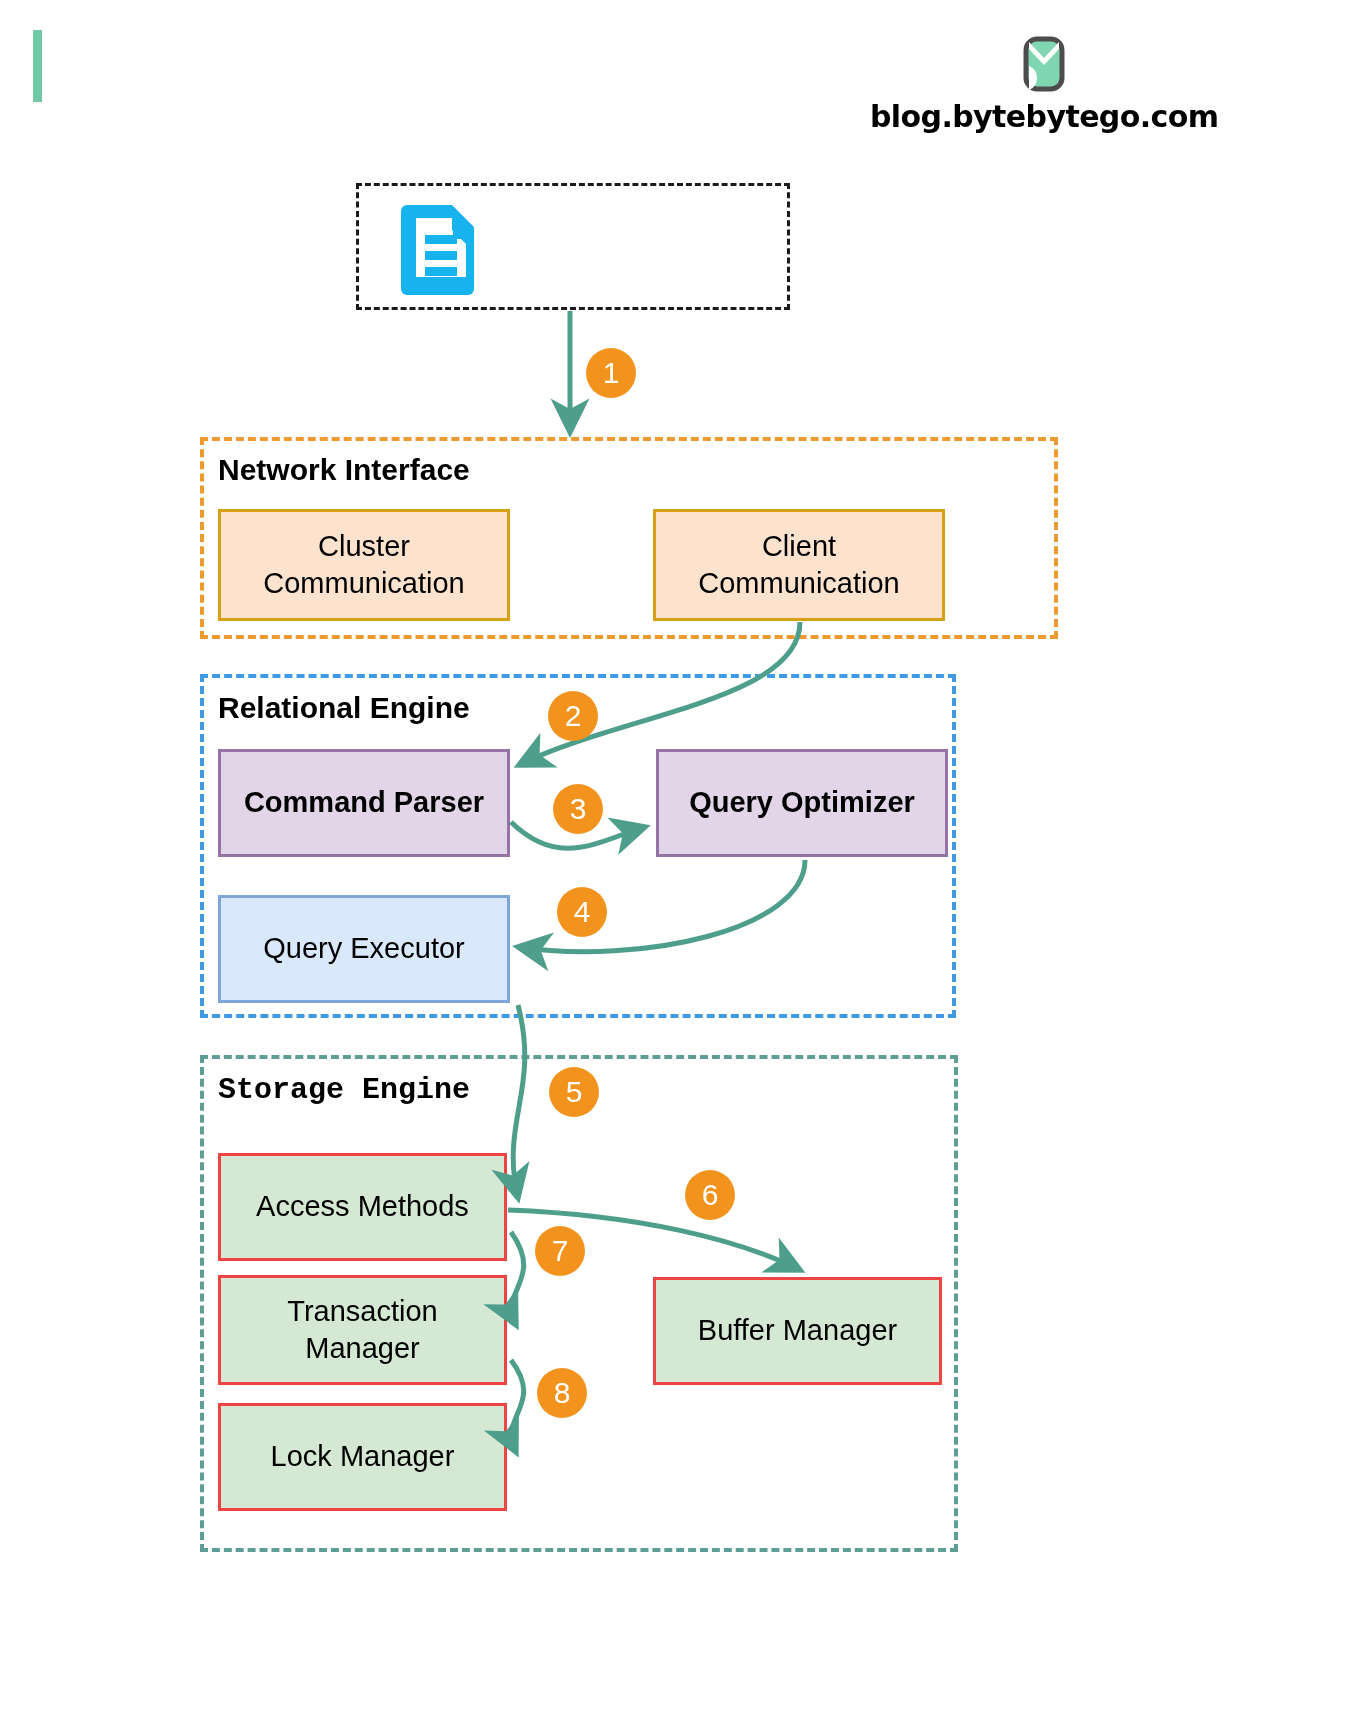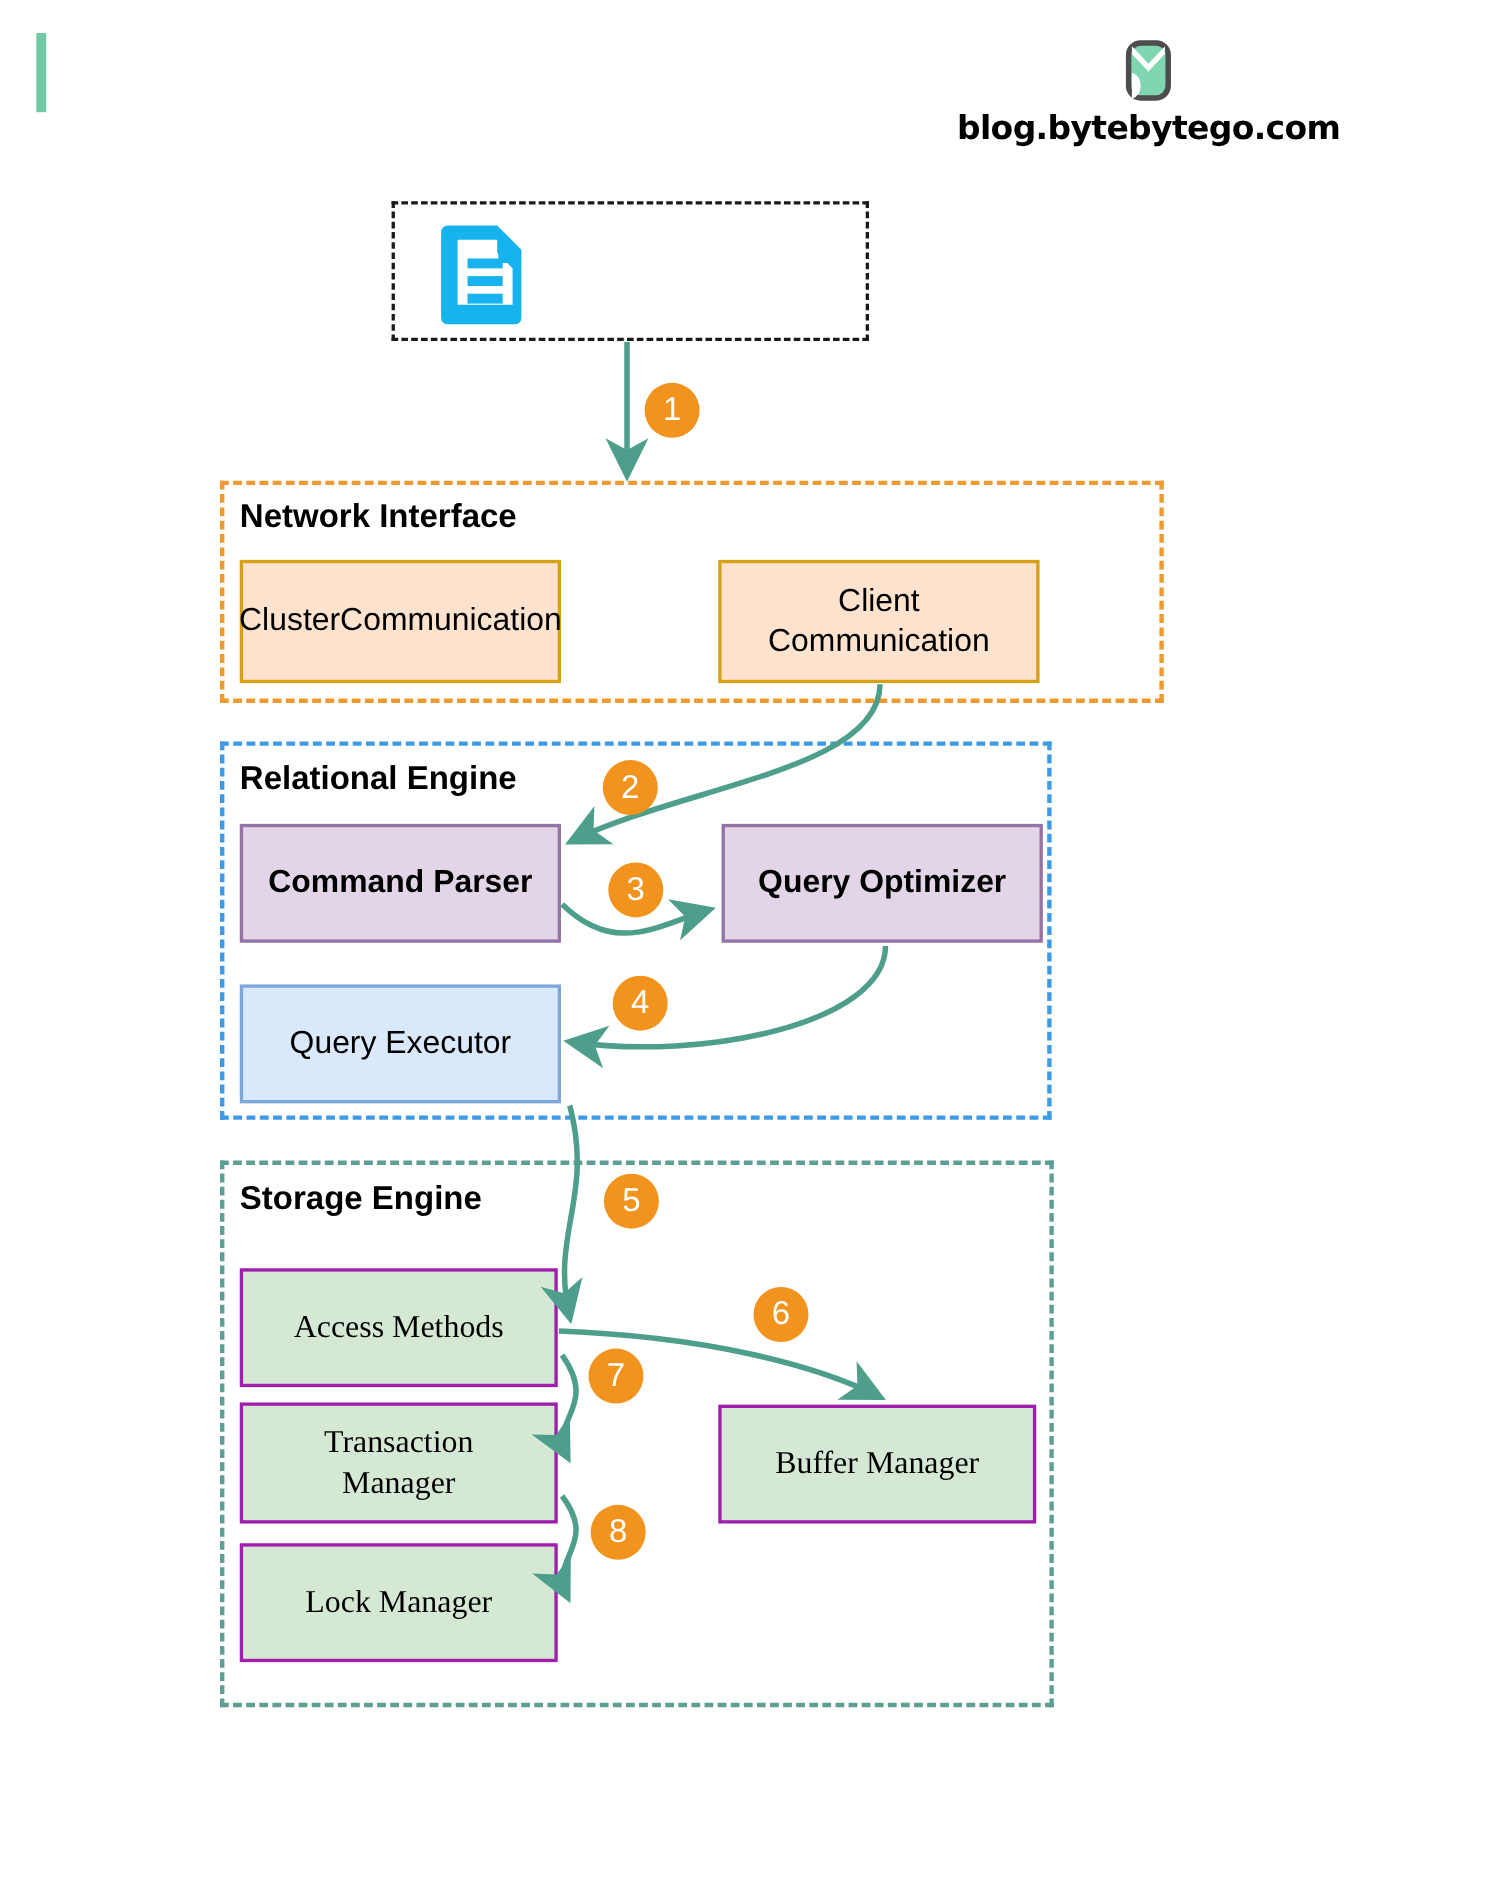--- a/index.html
+++ b/index.html
@@ -21,21 +21,21 @@
   
   .node{position:absolute;box-sizing:border-box;display:flex;align-items:center;
         justify-content:center;text-align:center;font-size:29px;line-height:1.28;}
   .group{position:absolute;box-sizing:border-box;}
   .group-title{position:absolute;font-size:30px;font-weight:bold;white-space:nowrap;}
 
   
   .n-orange{background:#fde3ce;border:3px solid #d6a116;}
   .n-purple{background:#e1d5e7;border:3px solid #9673a6;font-weight:bold;}
   .n-blue  {background:#dae8fc;border:3px solid #7ea6d9;}
-  .n-green {background:#d5e8d4;border:3px solid #a21caf;font-family:Liberation Serif, serif;}
+  .n-green {background:#d5e8d4;border:3px solid #ef4444;}
 
   .g-orange{border:4px dashed #ef9a2e;}
   .g-blue  {border:4px dashed #3f9ae5;}
   .g-green {border:4px dashed #5f9e95;}
 
   
   .sqlcard{position:absolute;box-sizing:border-box;border:3px dashed #1a1a1a;
            display:flex;align-items:center;}
   .sqlcard .doc-ico{margin-left:38px;flex:0 0 auto;}
   .sqlcard .lbl{flex:1;text-align:center;font-size:30px;padding-right:22px;}
@@ -70,38 +70,38 @@
     <path d="M56 19 l21 21 h-21 z" fill="#16b3ee"></path>
     <rect x="28" y="36" width="32" height="9" fill="#16b3ee"></rect>
     <rect x="28" y="52" width="32" height="9" fill="#16b3ee"></rect>
     <rect x="28" y="68" width="32" height="9" fill="#16b3ee"></rect>
   </svg>
 </div>
 
 <div class="group g-orange" style="left:200px;top:437px;width:858px;height:202px;"></div>
 <div class="group-title" style="left:218px;top:453px;">Network Interface</div>
 
-<div class="node n-orange" style="left:218px;top:509px;width:292px;height:112px;flex-direction:row;">
+<div class="node n-orange" style="left:218px;top:509px;width:292px;height:112px;flex-direction:column;">
   <span>Cluster</span>
   <span>Communication</span>
 </div>
 <div class="node n-orange" style="left:653px;top:509px;width:292px;height:112px;flex-direction:column;">
   <span>Client</span>
   <span>Communication</span>
 </div>
 
 <div class="group g-blue" style="left:200px;top:674px;width:756px;height:344px;"></div>
 <div class="group-title" style="left:218px;top:691px;">Relational Engine</div>
 
 <div class="node n-purple" style="left:218px;top:749px;width:292px;height:108px;">Command Parser</div>
 <div class="node n-purple" style="left:656px;top:749px;width:292px;height:108px;">Query Optimizer</div>
 <div class="node n-blue" style="left:218px;top:895px;width:292px;height:108px;">Query Executor</div>
 
 <div class="group g-green" style="left:200px;top:1055px;width:758px;height:497px;"></div>
-<div class="group-title" style="left:218px;top:1073px;">Storage Engine</div>
+<div class="group-title" style="left:218px;top:1073px;font-family:Liberation Mono, monospace;">Storage Engine</div>
 
 <div class="node n-green" style="left:218px;top:1153px;width:289px;height:108px;">Access Methods</div>
 <div class="node n-green" style="left:218px;top:1275px;width:289px;height:110px;flex-direction:column;">
   <span>Transaction</span>
   <span>Manager</span>
 </div>
 <div class="node n-green" style="left:218px;top:1403px;width:289px;height:108px;">Lock Manager</div>
 <div class="node n-green" style="left:653px;top:1277px;width:289px;height:108px;">Buffer Manager</div>
 
 <svg class="arrows">

